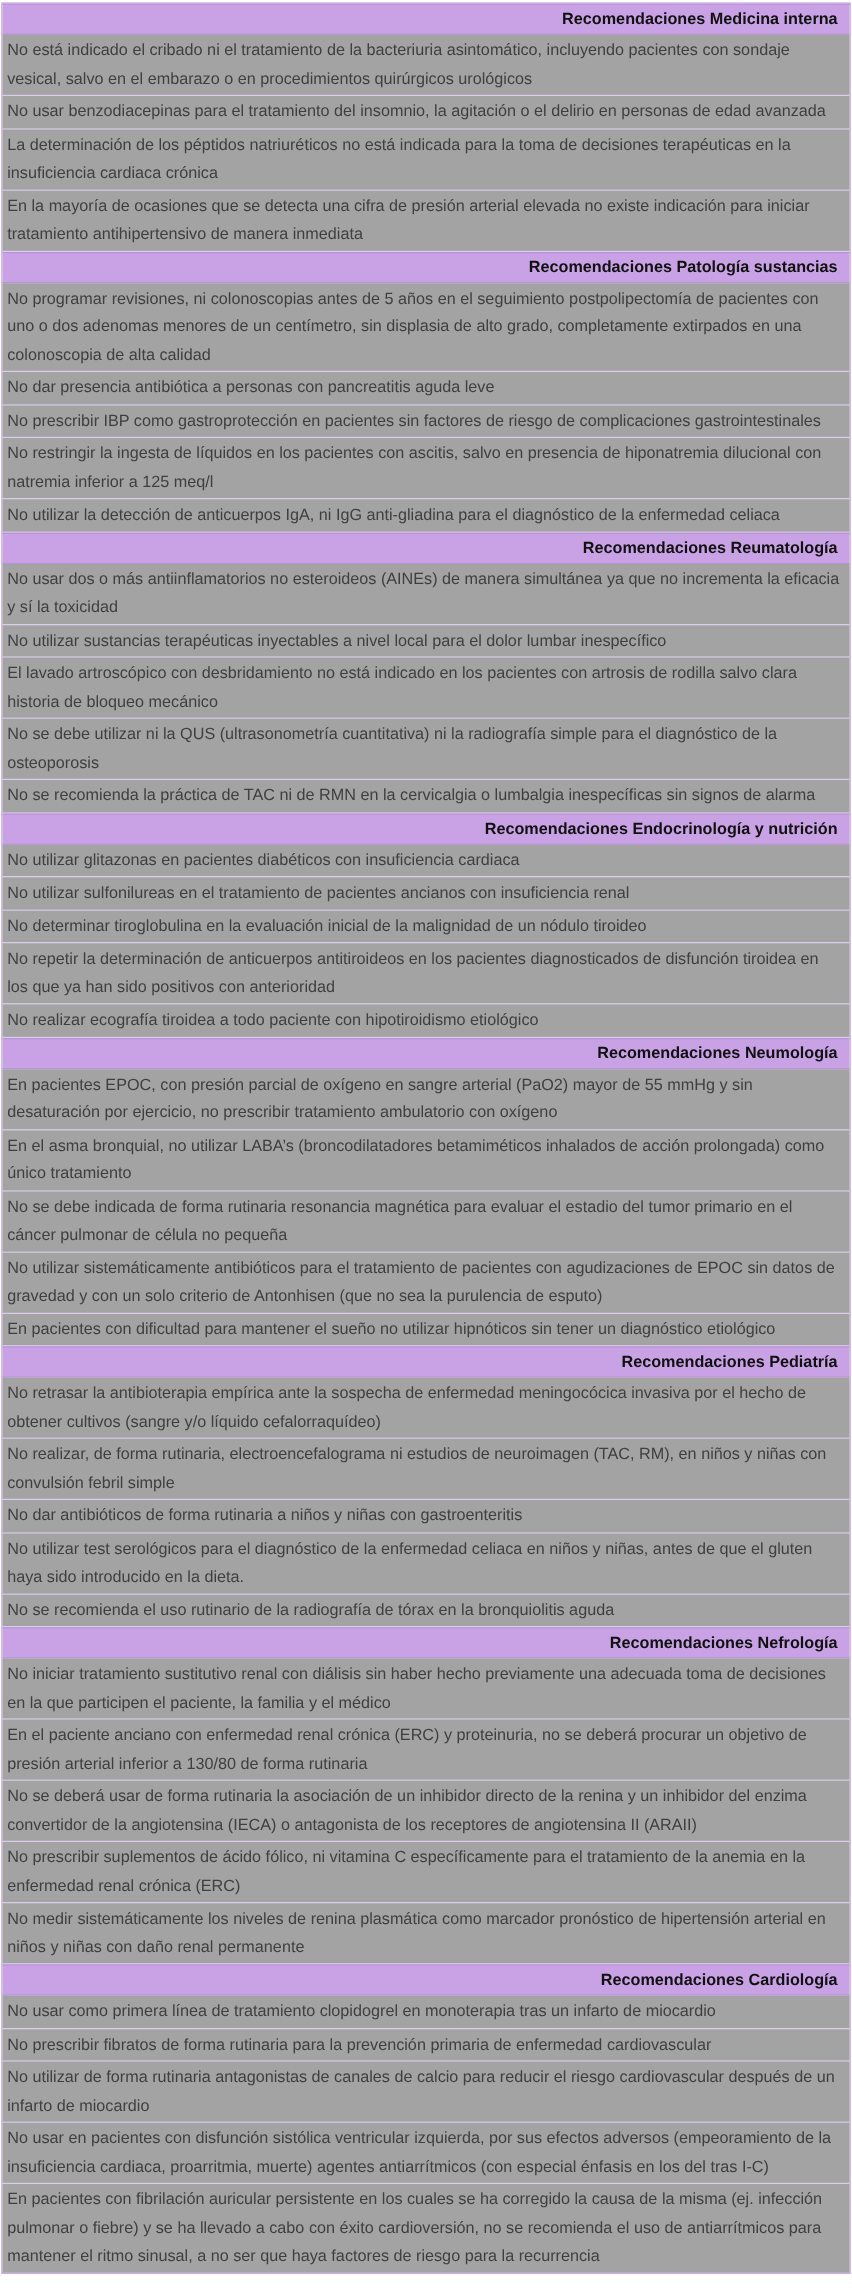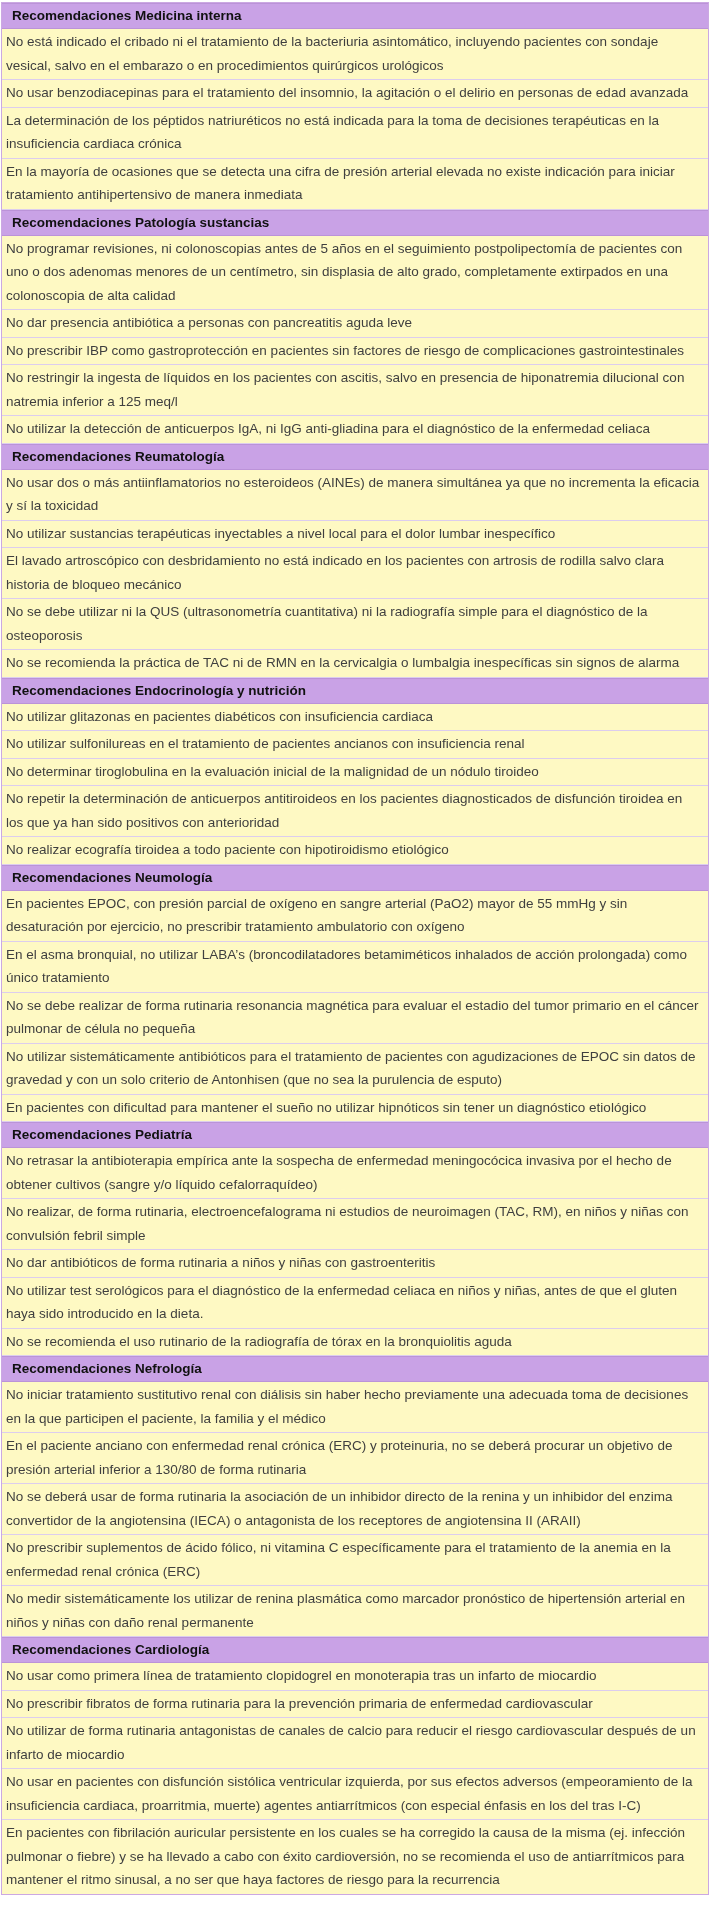--- a/index.html
+++ b/index.html
@@ -21,27 +21,27 @@
     border-right: 1px solid #cba8e2;
     border-top: 1px solid #cba8e2;
     border-bottom: 1px solid #cba8e2;
   }
   .section-header {
     background: #c9a2e6;
     color: #111111;
     font-weight: bold;
     font-size: 13.5px;
     line-height: 21px;
-    text-align: left;
+    text-align: right;
     padding: 1px 10px 2px 10px;
     border-bottom: 1px solid #bb93d8;
     border-top: 1px solid #bb93d8;
   }
   .rec-row {
-    background: #fef9c3;
+    background: #a3a3a3;
     color: #3f3f3f;
     font-size: 13.5px;
     line-height: 23.5px;
     padding: 1px 8px 2px 4px;
     border-bottom: 1px solid #dccdee;
   }
   .rec-row:last-child {
     border-bottom: none;
   }
 </style>
@@ -69,35 +69,35 @@
       <div class="rec-row">No se recomienda la práctica de TAC ni de RMN en la cervicalgia o lumbalgia inespecíficas sin signos de alarma</div>
       <div class="section-header">Recomendaciones Endocrinología y nutrición</div>
       <div class="rec-row">No utilizar glitazonas en pacientes diabéticos con insuficiencia cardiaca</div>
       <div class="rec-row">No utilizar sulfonilureas en el tratamiento de pacientes ancianos con insuficiencia renal</div>
       <div class="rec-row">No determinar tiroglobulina en la evaluación inicial de la malignidad de un nódulo tiroideo</div>
       <div class="rec-row">No repetir la determinación de anticuerpos antitiroideos en los pacientes diagnosticados de disfunción tiroidea en los que ya han sido positivos con anterioridad</div>
       <div class="rec-row">No realizar ecografía tiroidea a todo paciente con hipotiroidismo etiológico</div>
       <div class="section-header">Recomendaciones Neumología</div>
       <div class="rec-row">En pacientes EPOC, con presión parcial de oxígeno en sangre arterial (PaO2) mayor de 55 mmHg y sin desaturación por ejercicio, no prescribir tratamiento ambulatorio con oxígeno</div>
       <div class="rec-row">En el asma bronquial, no utilizar LABA’s (broncodilatadores betamiméticos inhalados de acción prolongada) como único tratamiento</div>
-      <div class="rec-row">No se debe realizar de forma rutinaria resonancia magnética para evaluar el estadio del tumor primario en el cáncer pulmonar de célula no pequeña</div>
+      <div class="rec-row">No se debe indicada de forma rutinaria resonancia magnética para evaluar el estadio del tumor primario en el cáncer pulmonar de célula no pequeña</div>
       <div class="rec-row">No utilizar sistemáticamente antibióticos para el tratamiento de pacientes con agudizaciones de EPOC sin datos de gravedad y con un solo criterio de Antonhisen (que no sea la purulencia de esputo)</div>
       <div class="rec-row">En pacientes con dificultad para mantener el sueño no utilizar hipnóticos sin tener un diagnóstico etiológico</div>
       <div class="section-header">Recomendaciones Pediatría</div>
       <div class="rec-row">No retrasar la antibioterapia empírica ante la sospecha de enfermedad meningocócica invasiva por el hecho de obtener cultivos (sangre y/o líquido cefalorraquídeo)</div>
       <div class="rec-row">No realizar, de forma rutinaria, electroencefalograma ni estudios de neuroimagen (TAC, RM), en niños y niñas con convulsión febril simple</div>
       <div class="rec-row">No dar antibióticos de forma rutinaria a niños y niñas con gastroenteritis</div>
       <div class="rec-row">No utilizar test serológicos para el diagnóstico de la enfermedad celiaca en niños y niñas, antes de que el gluten haya sido introducido en la dieta.</div>
       <div class="rec-row">No se recomienda el uso rutinario de la radiografía de tórax en la bronquiolitis aguda</div>
       <div class="section-header">Recomendaciones Nefrología</div>
       <div class="rec-row">No iniciar tratamiento sustitutivo renal con diálisis sin haber hecho previamente una adecuada toma de decisiones en la que participen el paciente, la familia y el médico</div>
       <div class="rec-row">En el paciente anciano con enfermedad renal crónica (ERC) y proteinuria, no se deberá procurar un objetivo de presión arterial inferior a 130/80 de forma rutinaria</div>
       <div class="rec-row">No se deberá usar de forma rutinaria la asociación de un inhibidor directo de la renina y un inhibidor del enzima convertidor de la angiotensina (IECA) o antagonista de los receptores de angiotensina II (ARAII)</div>
       <div class="rec-row">No prescribir suplementos de ácido fólico, ni vitamina C específicamente para el tratamiento de la anemia en la enfermedad renal crónica (ERC)</div>
-      <div class="rec-row">No medir sistemáticamente los utilizar de renina plasmática como marcador pronóstico de hipertensión arterial en niños y niñas con daño renal permanente</div>
+      <div class="rec-row">No medir sistemáticamente los niveles de renina plasmática como marcador pronóstico de hipertensión arterial en niños y niñas con daño renal permanente</div>
       <div class="section-header">Recomendaciones Cardiología</div>
       <div class="rec-row">No usar como primera línea de tratamiento clopidogrel en monoterapia tras un infarto de miocardio</div>
       <div class="rec-row">No prescribir fibratos de forma rutinaria para la prevención primaria de enfermedad cardiovascular</div>
       <div class="rec-row">No utilizar de forma rutinaria antagonistas de canales de calcio para reducir el riesgo cardiovascular después de un infarto de miocardio</div>
       <div class="rec-row">No usar en pacientes con disfunción sistólica ventricular izquierda, por sus efectos adversos (empeoramiento de la insuficiencia cardiaca, proarritmia, muerte) agentes antiarrítmicos (con especial énfasis en los del tras I-C)</div>
       <div class="rec-row">En pacientes con fibrilación auricular persistente en los cuales se ha corregido la causa de la misma (ej. infección pulmonar o fiebre) y se ha llevado a cabo con éxito cardioversión, no se recomienda el uso de antiarrítmicos para mantener el ritmo sinusal, a no ser que haya factores de riesgo para la recurrencia</div>
     </div>
 </div>
 
 </body></html>

